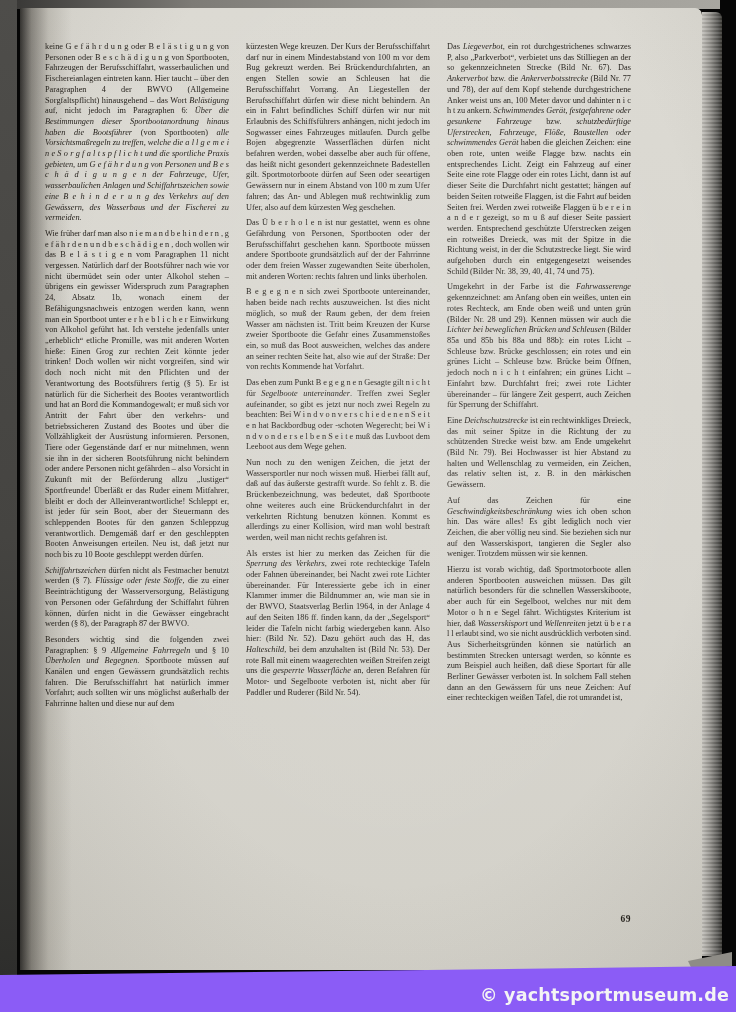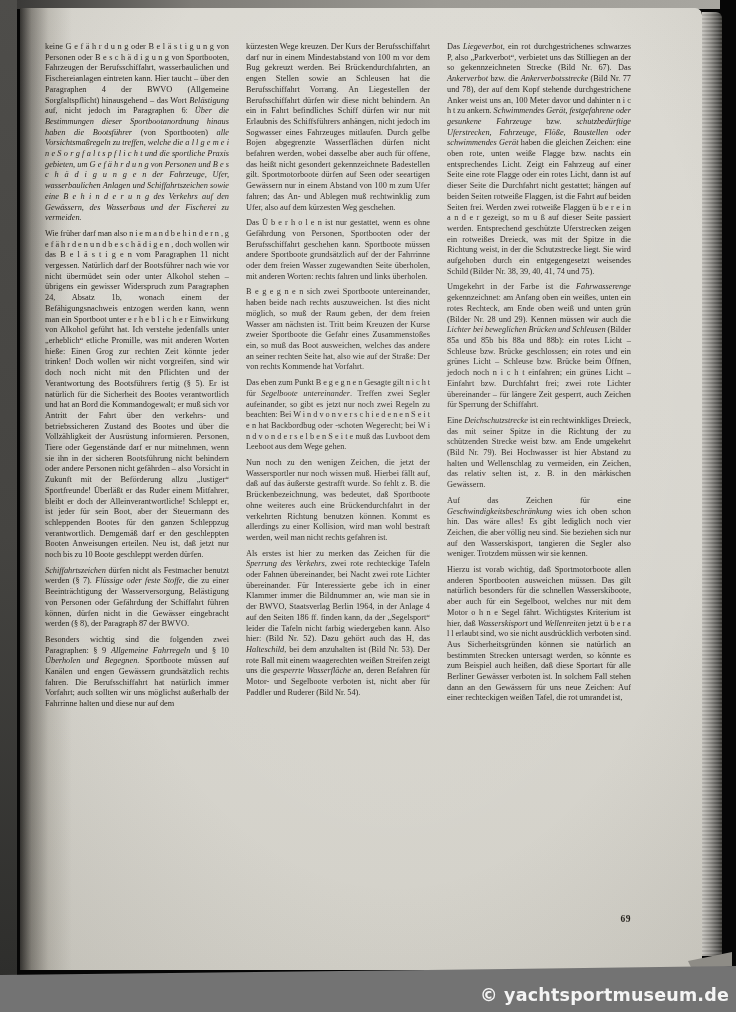--- a/index.html
+++ b/index.html
@@ -40,21 +40,21 @@
       linear-gradient(90deg,#c4c2bc 0%,#96948f 40%,#5a5956 80%,#35342f 100%);
     border-top-right-radius:6px;
   }
   .stack-wedge{
     position:absolute;left:688px;top:952px;width:44px;height:26px;
     background:#8e8c86;
     clip-path:polygon(0 35%,100% 0,100% 55%,10% 70%);
   }
   .bottom-band{
     position:absolute;left:0;top:966px;width:736px;height:46px;
-    background:#737373;
+    background:#8b5cf6;
     clip-path:polygon(0 9px,58% 4px,100% 0,100% 100%,0 100%);
   }
   .watermark{
     position:absolute;right:7px;bottom:7px;
     font-family:"DejaVu Sans","Liberation Sans",sans-serif;
     font-weight:700;font-size:17.5px;color:#f4f4f4;letter-spacing:0.2px;
   }
   .columns{
     position:absolute;left:25px;top:34px;width:620px;
     display:flex;gap:17px;

